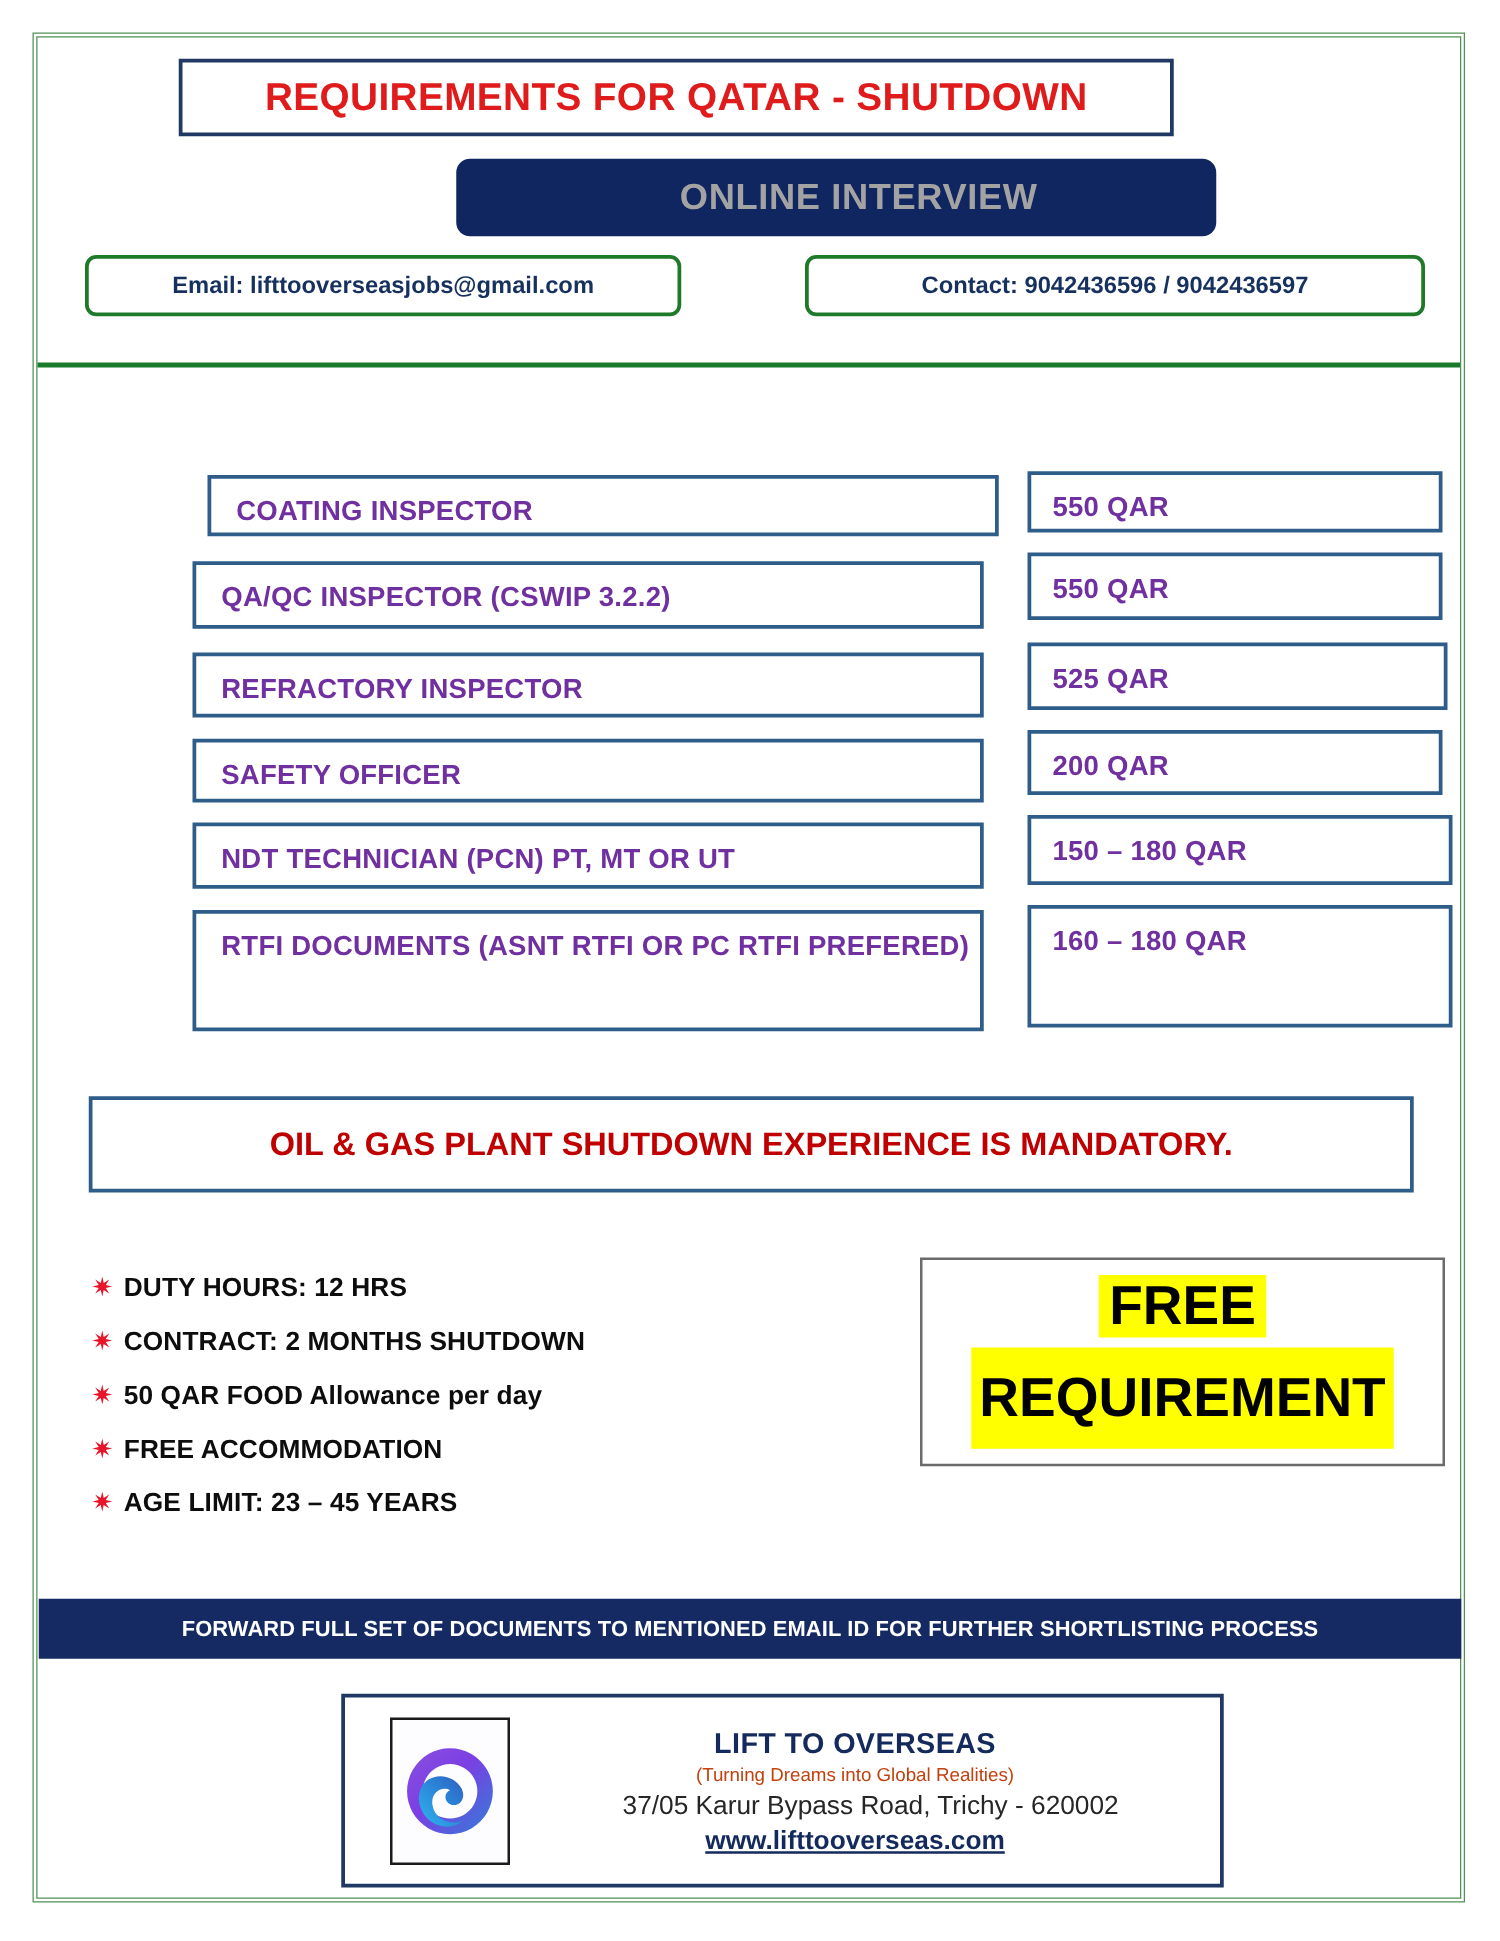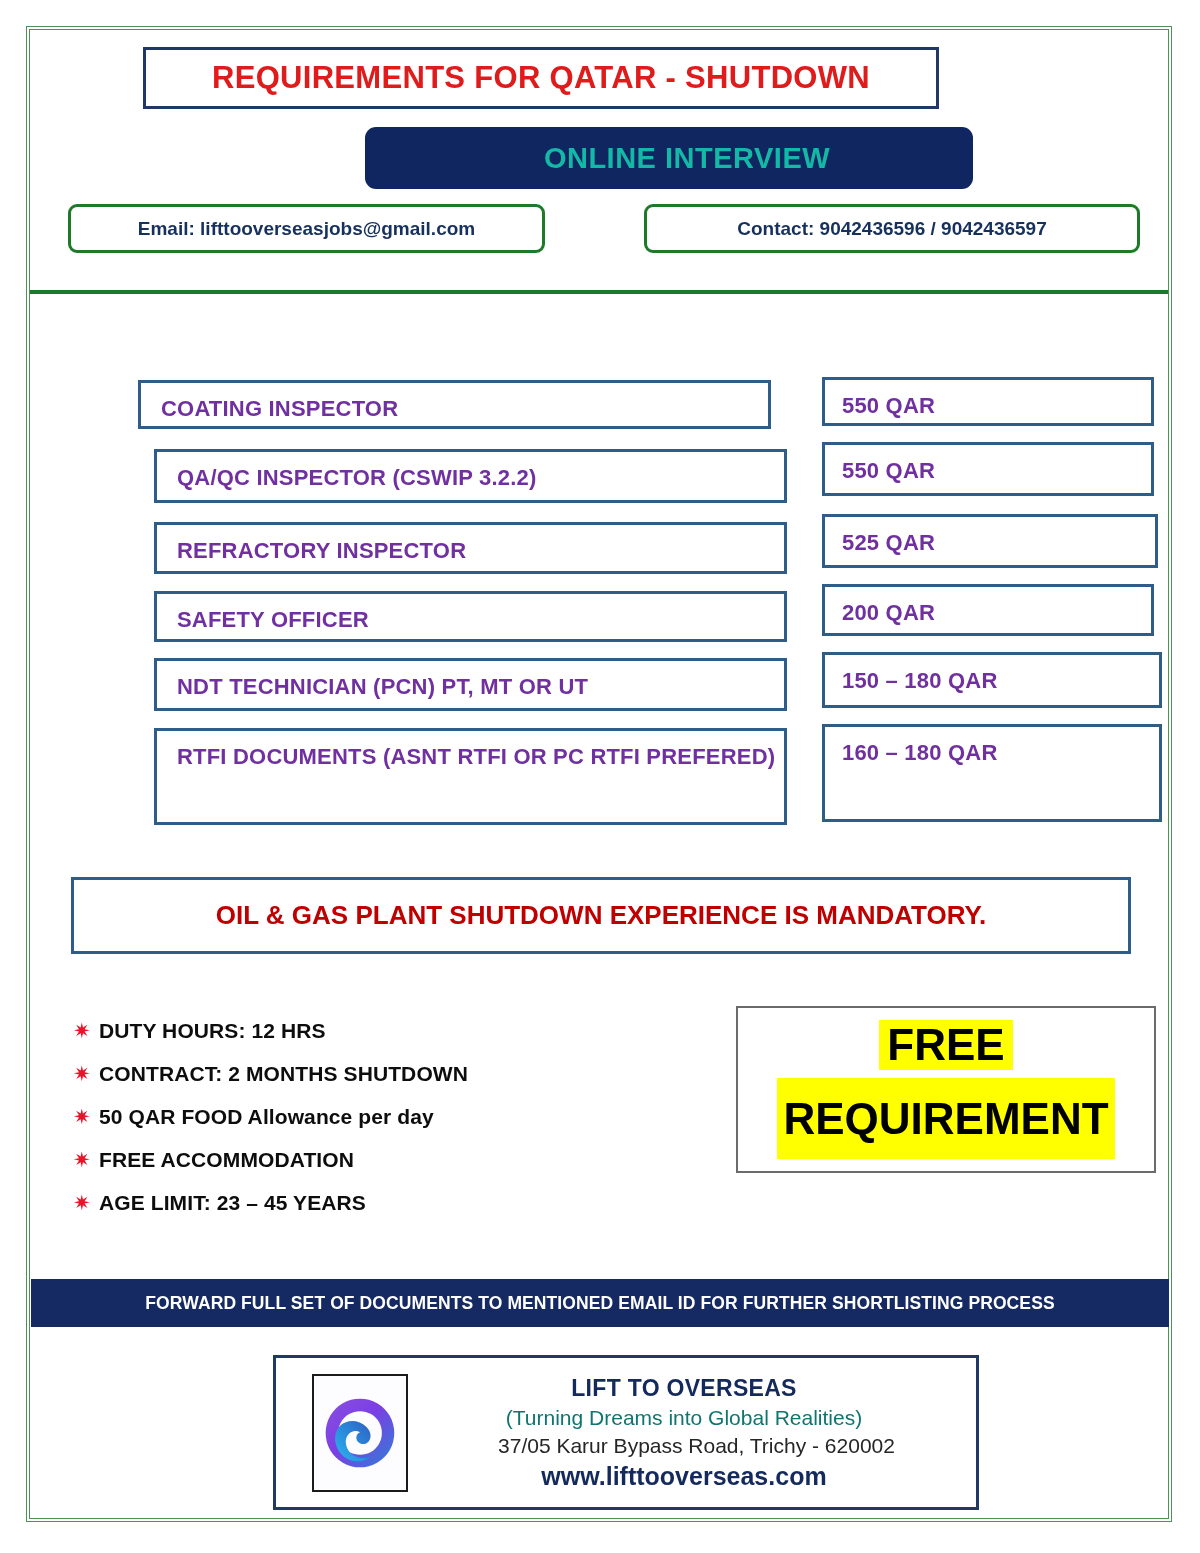--- a/index.html
+++ b/index.html
@@ -71,21 +71,21 @@
     top: 97px;
     width: 608px;
     height: 62px;
     background: #102660;
     border-radius: 11px;
     display: flex;
     align-items: center;
     justify-content: center;
   }
   .interview-banner .t {
-    color: #14b8a6;
+    color: #a3a3a3;
     font-size: 29px;
     font-weight: bold;
     letter-spacing: 0.5px;
     white-space: nowrap;
     margin-left: 36px;
   }
 
   .contact-box {
     position: absolute;
     height: 49px;
@@ -272,35 +272,36 @@
     justify-content: center;
     padding-right: 16px;
   }
   .company-name {
     color: #142a5c;
     font-size: 23px;
     font-weight: bold;
     letter-spacing: 0.3px;
   }
   .company-tag {
-    color: #0f766e;
-    font-size: 21px;
+    color: #c2410c;
+    font-size: 15px;
     margin-top: 4px;
   }
   .company-addr {
     color: #262626;
     font-size: 21px;
     margin-top: 4px;
     margin-left: 25px;
   }
   .company-web {
     color: #142a5c;
-    font-size: 25px;
+    font-size: 21px;
     font-weight: bold;
     margin-top: 4px;
+    text-decoration: underline;
   }
 </style>
 </head>
 <body>
 
 <div class="poster">
 
   <div class="header-zone">
 
     <div class="title-box">
@@ -320,21 +321,21 @@
     </div>
 
     <div class="header-rule"></div>
   </div>
 
   <div class="body-zone">
 
     <div class="job-table">
 
       <div class="job-row">
-        <div class="job-cell" style="left:108px; top:86px; width:633px; height:49px;">
+        <div class="job-cell" style="left:136px; top:86px; width:633px; height:49px;">
           <span class="t">COATING INSPECTOR</span>
         </div>
         <div class="pay-cell" style="left:792px; top:83px; width:332px; height:49px;">
           <span class="t">550 QAR</span>
         </div>
       </div>
 
       <div class="job-row">
         <div class="job-cell" style="left:124px; top:155px; width:633px; height:54px;">
           <span class="t">QA/QC INSPECTOR (CSWIP 3.2.2)</span>

